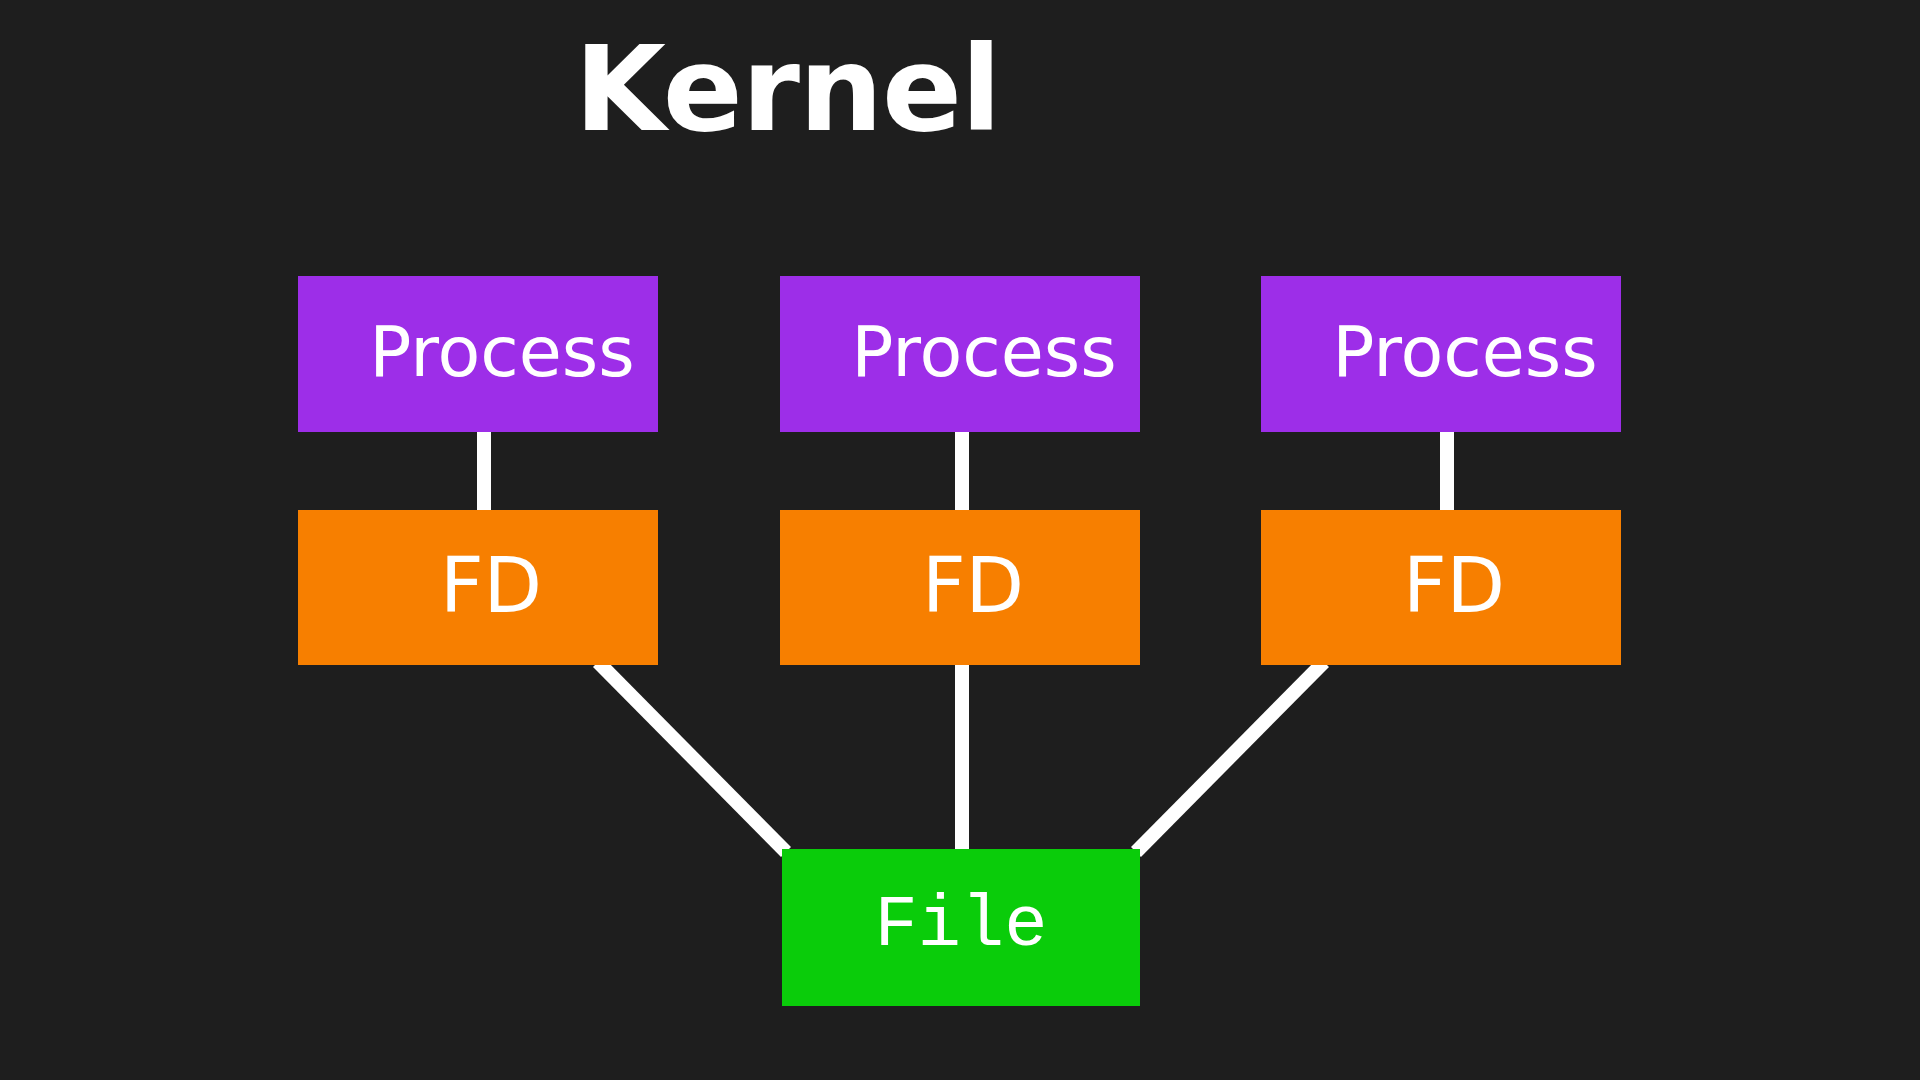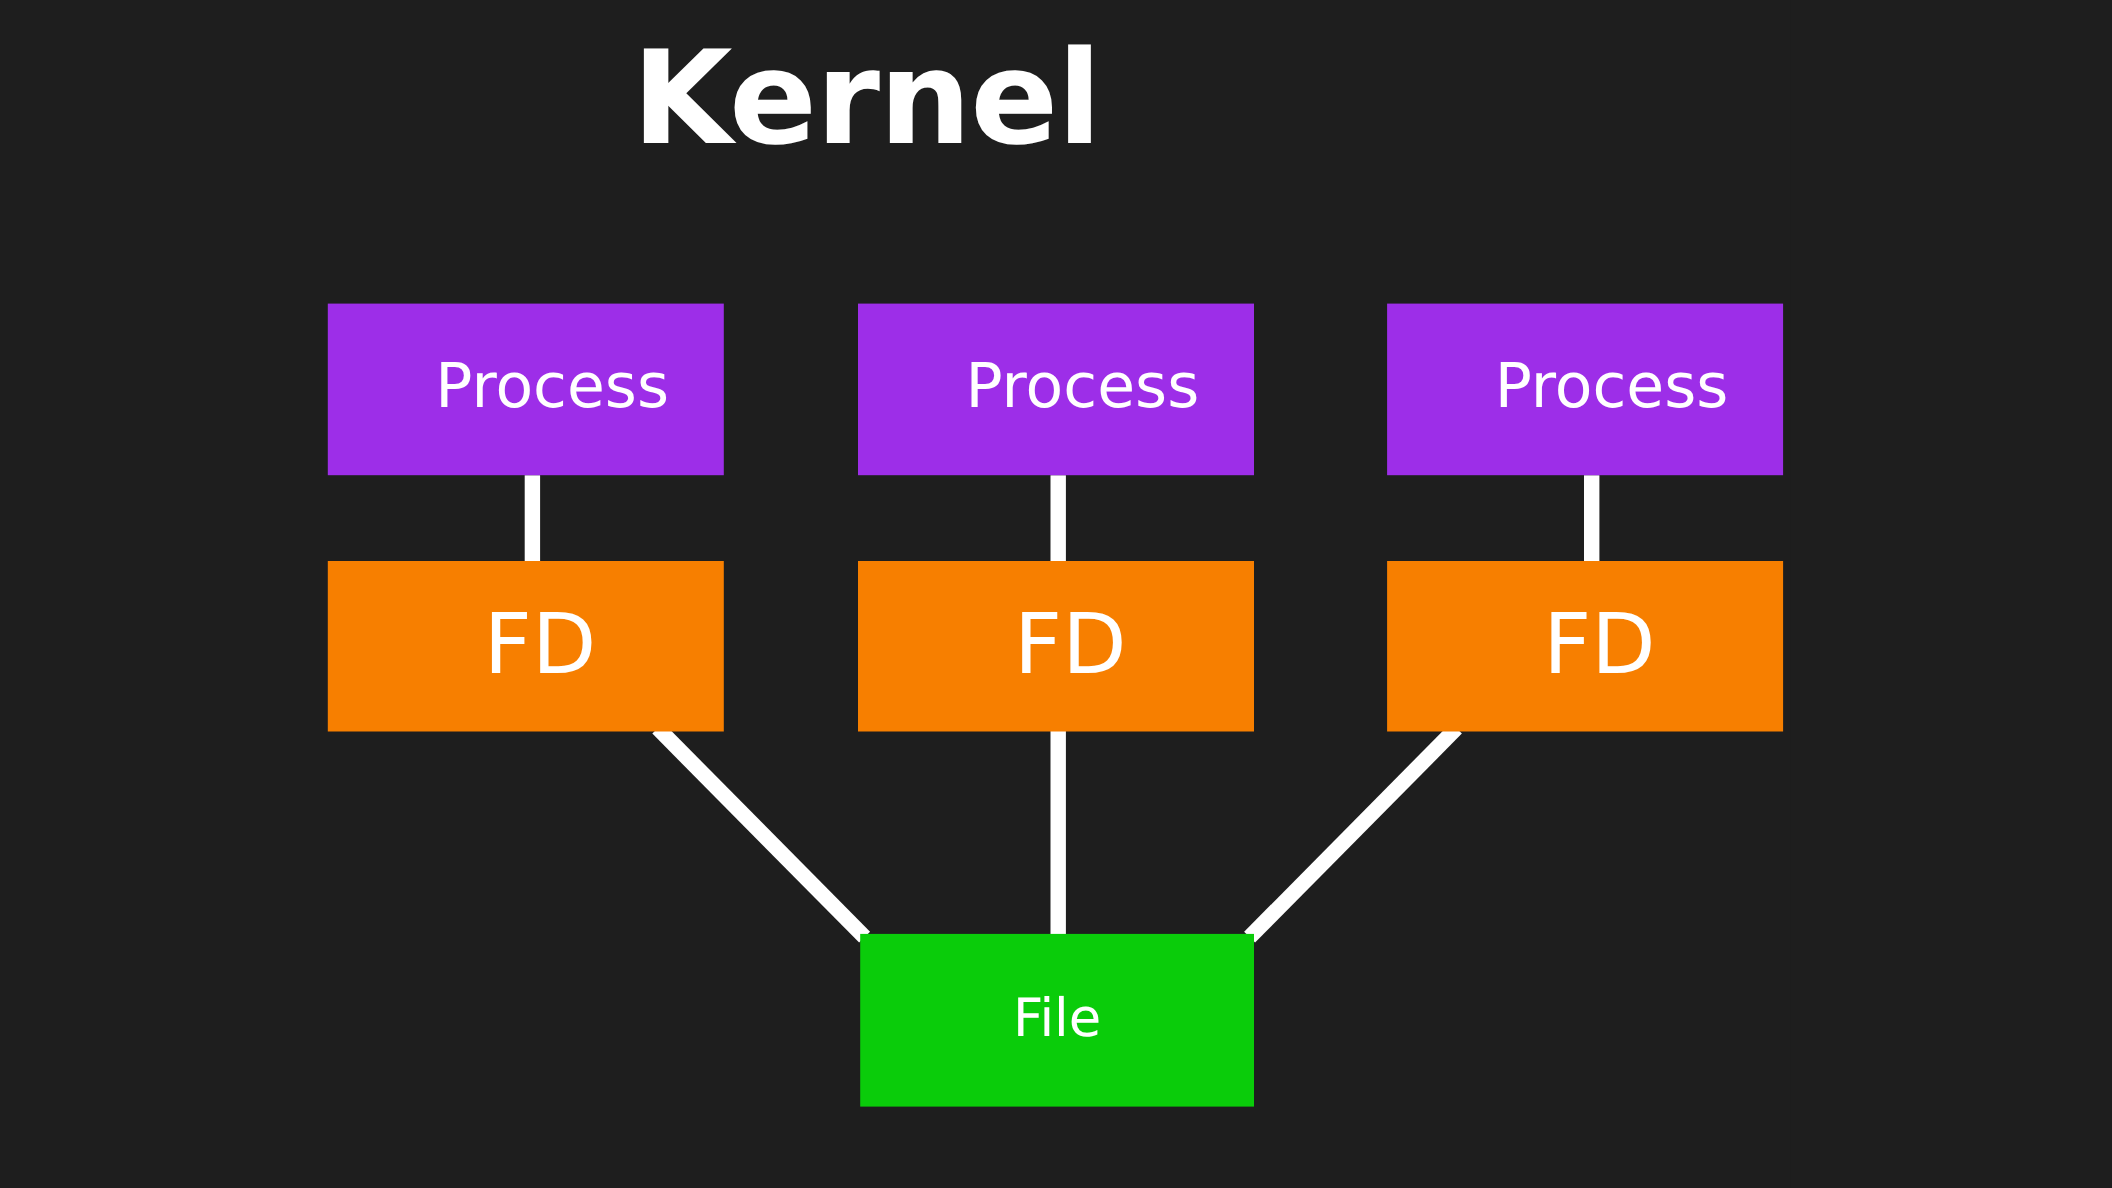--- a/index.html
+++ b/index.html
@@ -44,31 +44,32 @@
     align-items: center;
     justify-content: center;
     color: #ffffff;
     font-family: "DejaVu Sans", sans-serif;
     font-weight: normal;
     line-height: 1;
     box-sizing: border-box;
   }
   .node-process {
     background: #9d2ee8;
-    font-size: 56px;
+    font-size: 70px;
     padding-left: 48px;
   }
   .node-fd {
     background: #f77f00;
     font-size: 76px;
     padding-left: 26px;
   }
   .node-file {
     background: #0acc0a;
-    font-size: 48px;
+    font-size: 72px;
+    font-family: Liberation Mono, monospace;
   }
   .node-label {
     display: block;
     transform: translateY(-2px);
   }
 </style>
 </head>
 <body style="background: rgb(30, 30, 30);">
 
 <div id="stage" style="background: rgb(30, 30, 30);">

